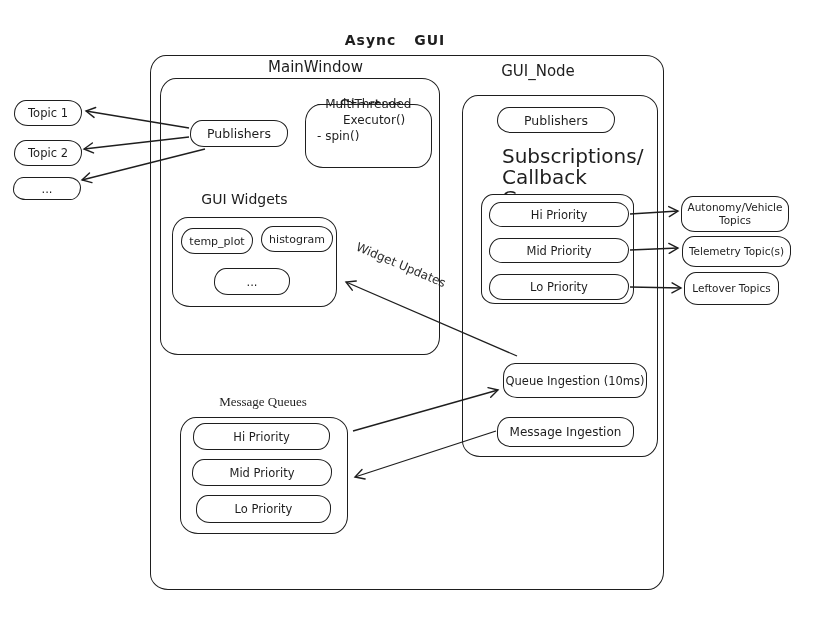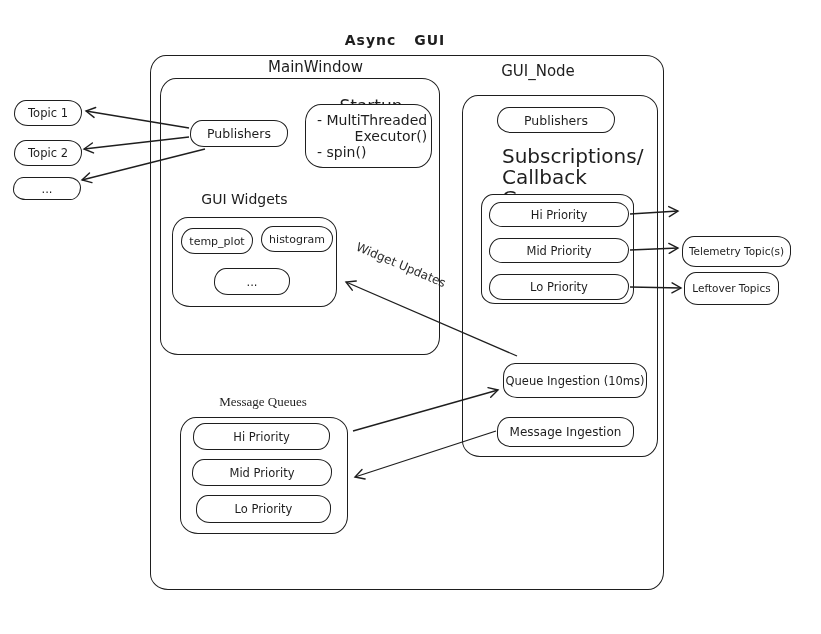--- a/index.html
+++ b/index.html
@@ -16,22 +16,22 @@
   .cell{display:flex;align-items:center;justify-content:center;text-align:center;font-size:11.5px;}
   .lbl{position:absolute;text-align:center;white-space:nowrap;}
   .title{position:absolute;left:320px;top:32px;width:150px;text-align:center;
     font-size:14px;font-weight:bold;word-spacing:12px;letter-spacing:1px;}
   .mw-label{left:253px;top:58px;width:125px;font-size:15px;}
   .gn-label{left:478px;top:62px;width:120px;font-size:15px;}
   .startup-label{left:331px;top:96px;width:80px;font-size:17px;}
   .gw-label{left:187px;top:191px;width:115px;font-size:14px;}
   .mq-label{left:198px;top:394px;width:130px;font-size:13px;font-family:Liberation Serif, serif;}
   .subs-label{position:absolute;left:502px;top:146px;width:152px;font-size:20px;line-height:21px;}
-  .startup-lines{position:absolute;left:317px;top:112px;font-size:14px;line-height:16px;}
-  .startup-lines .indent{margin-left:15px;text-align:right;}
+  .startup-lines{position:absolute;left:317px;top:96px;font-size:12px;line-height:16px;}
+  .startup-lines .indent{margin-left:26px;}
   .rtopic{font-size:10.5px;line-height:1.25;}
   .rot-note{
     position:absolute;left:348px;top:258px;width:106px;text-align:center;
     font-size:12px;color:#2a2a2a;transform:rotate(23deg);transform-origin:center;
   }
   svg.arrows{position:absolute;left:0;top:0;pointer-events:none;}
 </style>
 </head>
 <body>
 
@@ -70,20 +70,21 @@
 
   <div class="subs-label">
     <div>Subscriptions/</div>
     <div>Callback Groups</div>
   </div>
   <div class="box" style="left:481px;top:194px;width:153px;height:110px;"></div>
   <div class="box cell" style="left:489px;top:202px;width:140px;height:25px;">Hi Priority</div>
   <div class="box cell" style="left:489px;top:238px;width:140px;height:25px;">Mid Priority</div>
   <div class="box cell" style="left:489px;top:274px;width:140px;height:26px;">Lo Priority</div>
 
+  <div class="box cell rtopic" style="left:681px;top:196px;width:108px;height:36px;">Autonomy/Vehicle Topics</div>
   <div class="box cell rtopic" style="left:682px;top:236px;width:109px;height:31px;">Telemetry Topic(s)</div>
   <div class="box cell rtopic" style="left:684px;top:272px;width:95px;height:33px;">Leftover Topics</div>
 
   <div class="box cell" style="left:503px;top:355px;width:144px;height:35px;margin-top:8px;">Queue Ingestion (10ms)</div>
   <div class="box cell" style="left:497px;top:417px;width:137px;height:30px;font-size:12px;">Message Ingestion</div>
 
   <div class="lbl mq-label">Message Queues</div>
   <div class="box bigbox" style="left:180px;top:417px;width:168px;height:117px;"></div>
   <div class="box cell" style="left:193px;top:423px;width:137px;height:27px;">Hi Priority</div>
   <div class="box cell" style="left:192px;top:459px;width:140px;height:27px;">Mid Priority</div>

